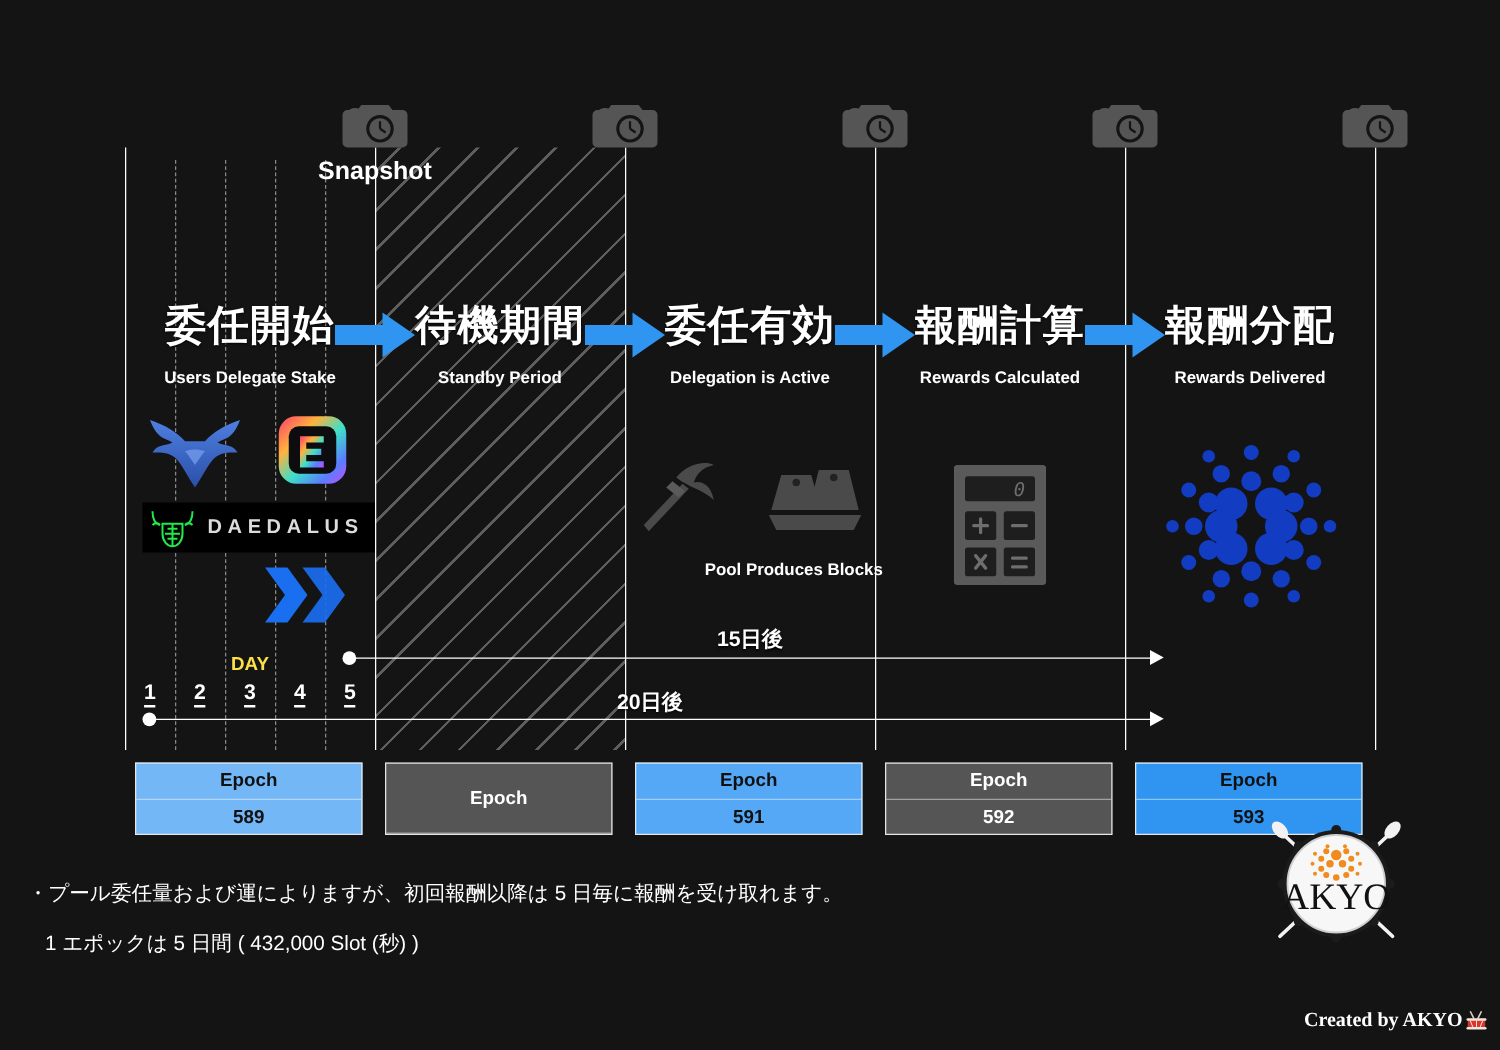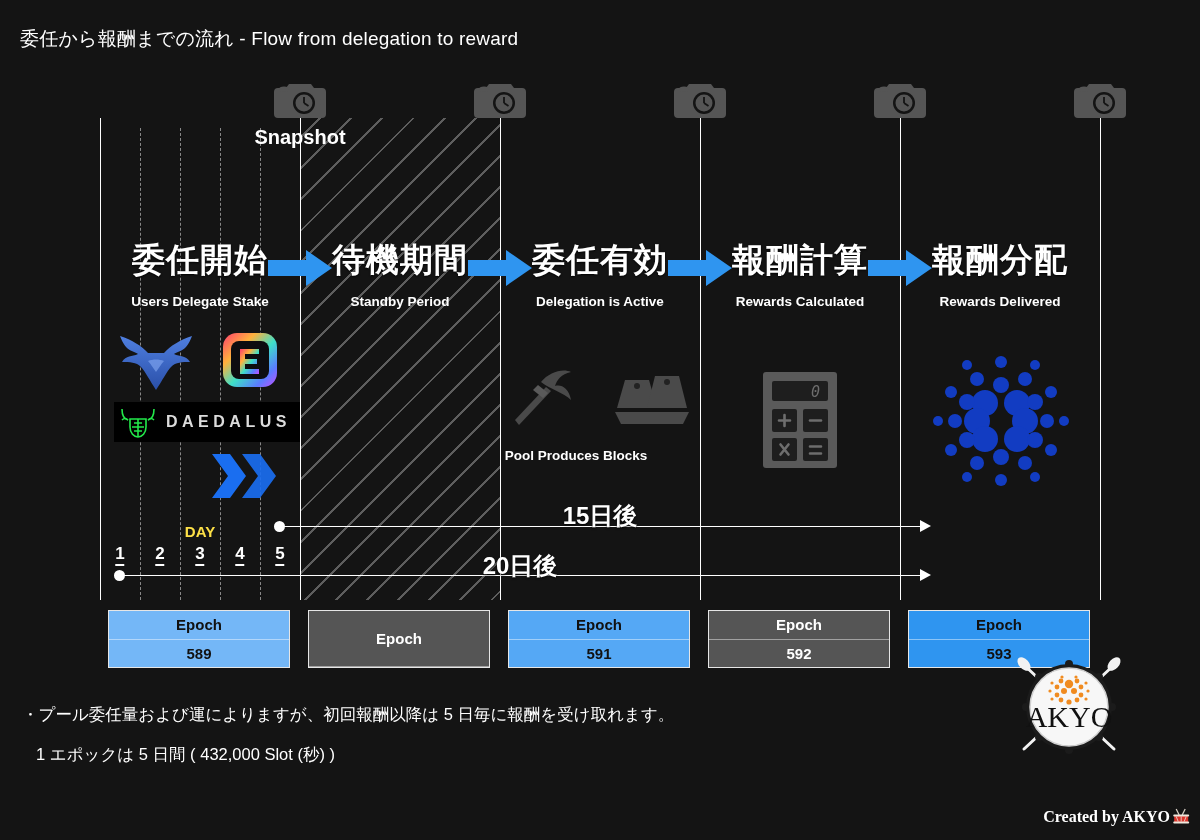--- a/index.html
+++ b/index.html
@@ -75,42 +75,42 @@
     position:absolute;left:14px;top:70px;width:186px;height:40px;
     background:#000;display:flex;align-items:center;gap:8px;
     padding-left:4px;box-sizing:border-box;
   }
   #daedalus-word{
     color:#dcdcdc;font-size:16px;font-weight:bold;letter-spacing:4.5px;
   }
   
   #pool-icons{position:absolute;left:505px;top:358px;width:190px;height:70px;}
   #pool-label{
-    position:absolute;left:576px;top:448px;transform:translateX(-50%);
+    position:absolute;left:635px;top:448px;transform:translateX(-50%);
     color:#ffffff;font-size:13.5px;font-weight:bold;white-space:nowrap;
   }
   
   #calc{position:absolute;left:763px;top:372px;}
   
   #cardano{position:absolute;left:925px;top:345px;}
   
   .duration{
     position:absolute;height:1px;background:#ffffff;
   }
   .dur-dot{
     position:absolute;width:11px;height:11px;border-radius:50%;
     background:#ffffff;
   }
   .dur-head{
     position:absolute;width:0;height:0;
     border-top:6px solid transparent;border-bottom:6px solid transparent;
     border-left:11px solid #ffffff;
   }
   .dur-label{
-    position:absolute;color:#ffffff;font-size:24px;font-weight:bold;
+    position:absolute;color:#ffffff;font-size:17px;font-weight:bold;
     white-space:nowrap;text-shadow:0 1px 2px rgba(0,0,0,.9);
   }
   
   #day-word{
     position:absolute;left:200px;top:523px;transform:translateX(-50%);
     color:#fde047;font-size:15px;font-weight:bold;
   }
   .daynum{
     position:absolute;top:545px;color:#ffffff;font-size:17px;font-weight:bold;
     transform:translateX(-50%);
@@ -143,21 +143,20 @@
     color:#ffffff;font-size:16px;font-weight:bold;
     font-family:"Liberation Serif","DejaVu Serif",serif;
     white-space:nowrap;display:flex;align-items:center;gap:2px;
   }
 </style>
 </head>
 <body>
 
 <div id="page">
 
-  <div id="title">委任から報酬までの流れ - Flow from delegation to reward</div>
 
   <div id="plot">
 
     <div id="hatch"></div>
 
     <div class="dayline" style="left:140px"></div>
     <div class="dayline" style="left:180px"></div>
     <div class="dayline" style="left:220px"></div>
     <div class="dayline" style="left:260px"></div>
 

